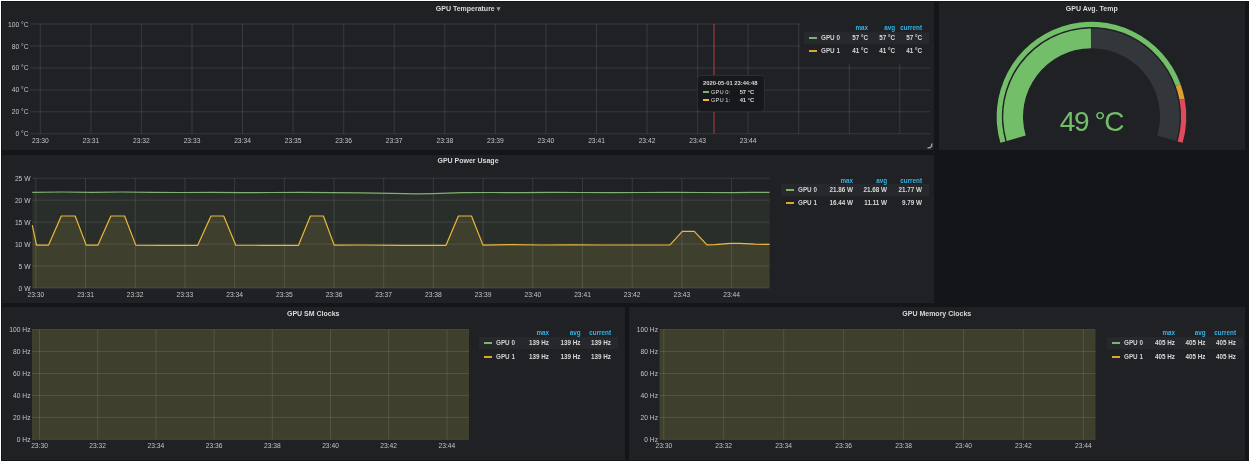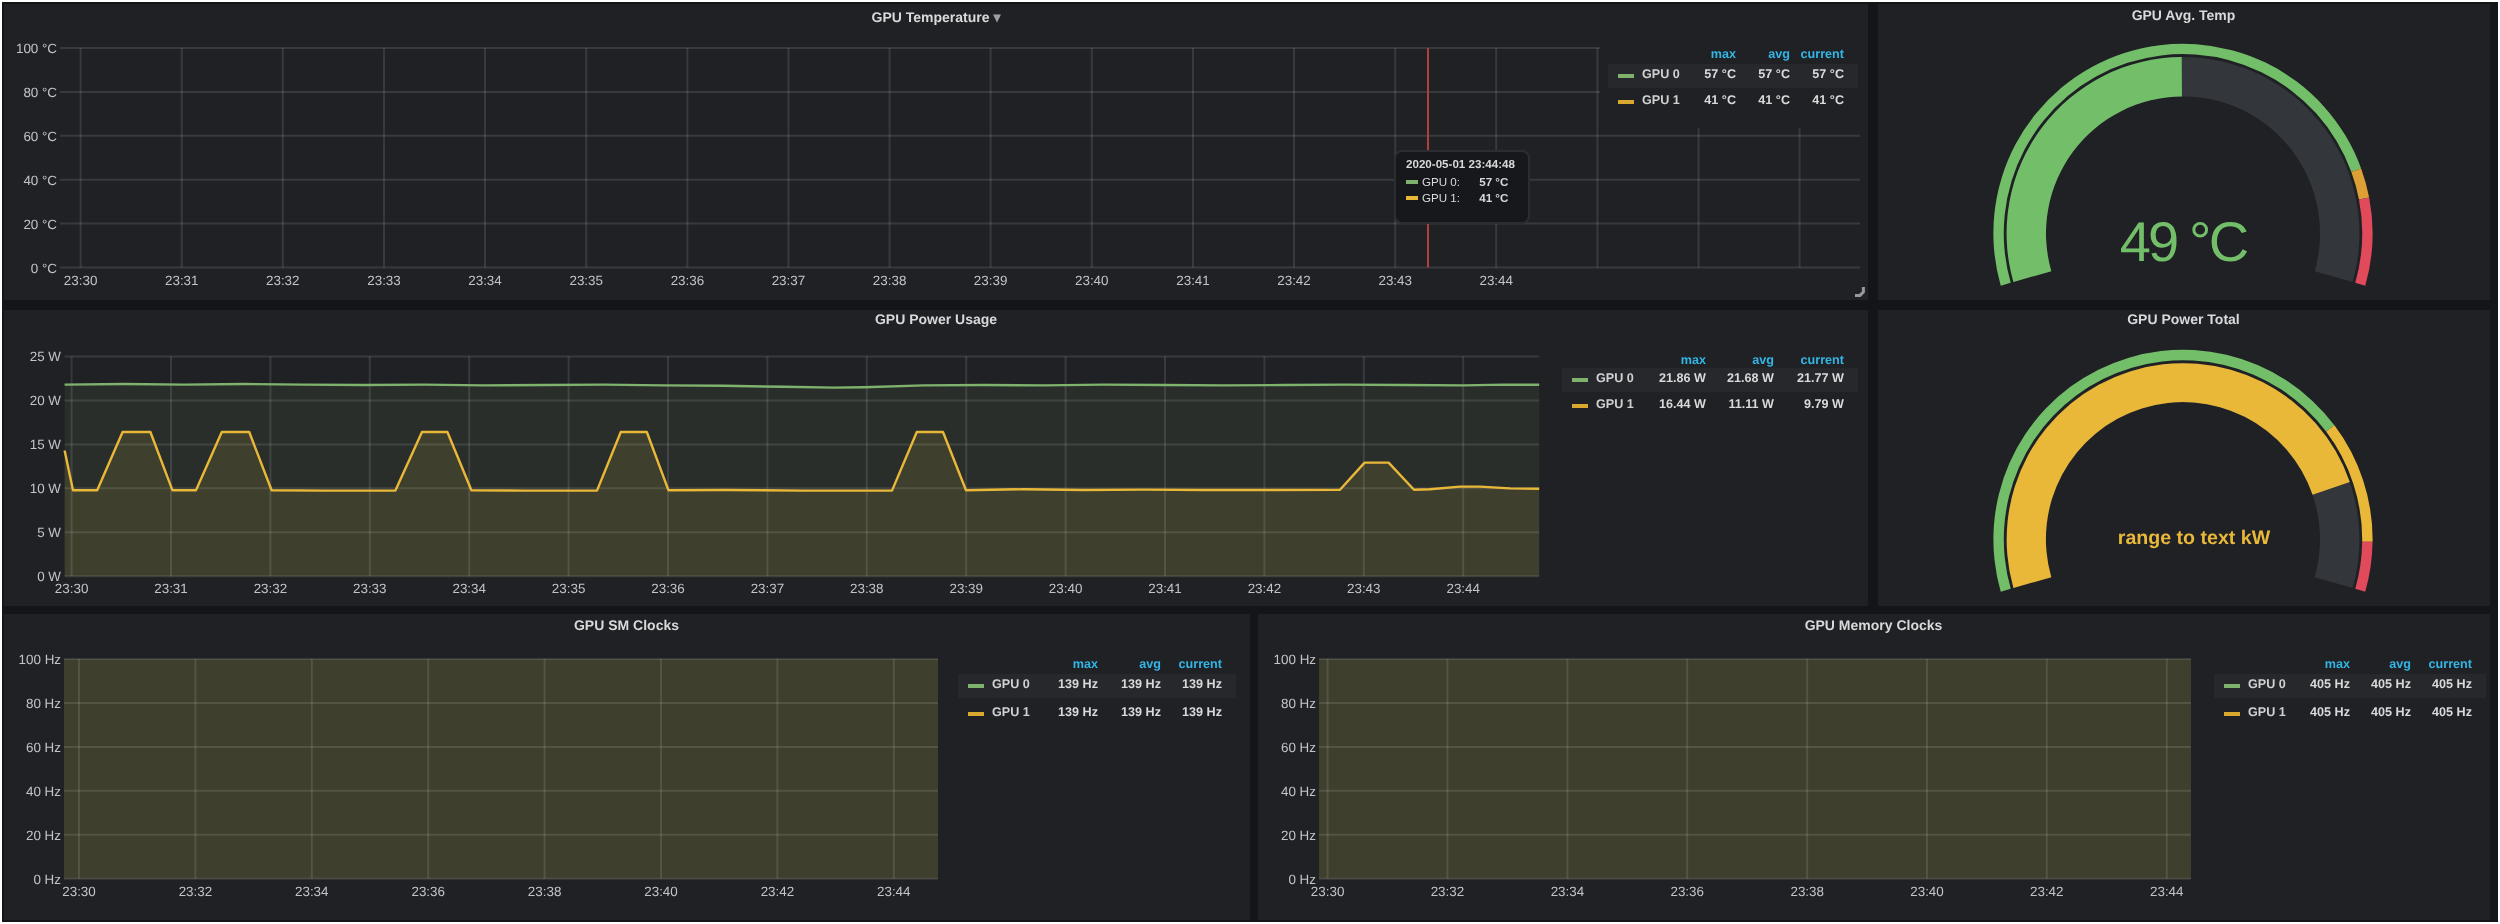--- a/index.html
+++ b/index.html
@@ -153,31 +153,20 @@
       <div class="lg" style="left:796px;top:31.5px;color:#d0d1d2">GPU 0</div>
       <div class="lg" style="left:791px;top:31.5px;width:60px;text-align:right">21.86 W</div>
       <div class="lg" style="left:825px;top:31.5px;width:60px;text-align:right">21.68 W</div>
       <div class="lg" style="left:860px;top:31.5px;width:60px;text-align:right">21.77 W</div>
       <div style="position:absolute;left:784px;top:47.5px;width:8px;height:2px;background:#d9a82e"></div>
       <div class="lg" style="left:796px;top:44.5px;color:#d0d1d2">GPU 1</div>
       <div class="lg" style="left:791px;top:44.5px;width:60px;text-align:right">16.44 W</div>
       <div class="lg" style="left:825px;top:44.5px;width:60px;text-align:right">11.11 W</div>
       <div class="lg" style="left:860px;top:44.5px;width:60px;text-align:right">9.79 W</div>
 </div>
-<div class="panel" style="left:937.5px;top:153.5px;width:306.5px;height:148.5px">
-<div class="ptitle">GPU Power Total</div>
-<svg width="306.5" height="148.5" viewBox="0 0 306.5 148.5" style="position:absolute;left:0;top:0">
-<path d="M 61.37 140.83 A 94.8 94.8 0 0 1 228.21 57.65 L 224.06 60.78 A 89.6 89.6 0 0 0 66.37 139.40 Z" fill="#73bf69"></path>
-        <path d="M 228.21 57.65 A 94.8 94.8 0 0 1 247.29 115.92 L 242.09 115.85 A 89.6 89.6 0 0 0 224.06 60.78 Z" fill="#eab839"></path>
-        <path d="M 247.29 115.92 A 94.8 94.8 0 0 1 243.63 140.83 L 238.63 139.40 A 89.6 89.6 0 0 0 242.09 115.85 Z" fill="#e04a5a"></path>
-        <path d="M 67.72 139.01 A 88.2 88.2 0 1 1 237.28 139.01 L 218.35 133.58 A 68.5 68.5 0 1 0 86.65 133.58 Z" fill="#33363b"></path>
-        <path d="M 67.72 139.01 A 88.2 88.2 0 0 1 235.90 86.01 L 217.28 92.42 A 68.5 68.5 0 0 0 86.65 133.58 Z" fill="#eab839"></path>
-<text x="158" y="117" font-size="9.8" fill="#eab839" text-anchor="middle" font-weight="700">range to text kW</text>
-</svg>
-    </div>
 <div class="panel" style="left:1px;top:306px;width:622.5px;height:153px">
 <div class="ptitle">GPU SM Clocks</div>
 <svg width="622.5" height="153" viewBox="0 0 622.5 153" style="position:absolute;left:0;top:0">
         <rect x="30.0" y="22.5" width="437.0" height="109.9" fill="rgba(234,184,57,0.12)"></rect>
         <rect x="30.0" y="22.5" width="437.0" height="109.9" fill="rgba(126,178,109,0.095)"></rect>
         <line x1="30.0" y1="132.4" x2="467.0" y2="132.4" stroke="rgba(255,255,255,0.11)" stroke-width="1"></line>
         <line x1="30.0" y1="110.4" x2="467.0" y2="110.4" stroke="rgba(255,255,255,0.11)" stroke-width="1"></line>
         <line x1="30.0" y1="88.4" x2="467.0" y2="88.4" stroke="rgba(255,255,255,0.11)" stroke-width="1"></line>
         <line x1="30.0" y1="66.5" x2="467.0" y2="66.5" stroke="rgba(255,255,255,0.11)" stroke-width="1"></line>
         <line x1="30.0" y1="44.5" x2="467.0" y2="44.5" stroke="rgba(255,255,255,0.11)" stroke-width="1"></line>

